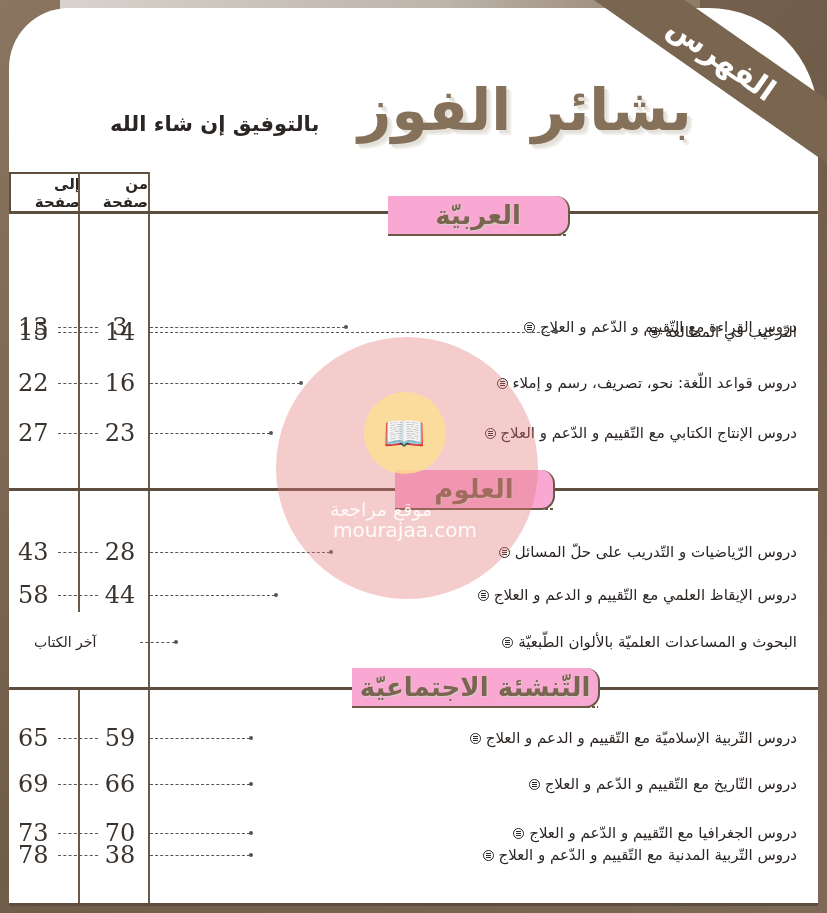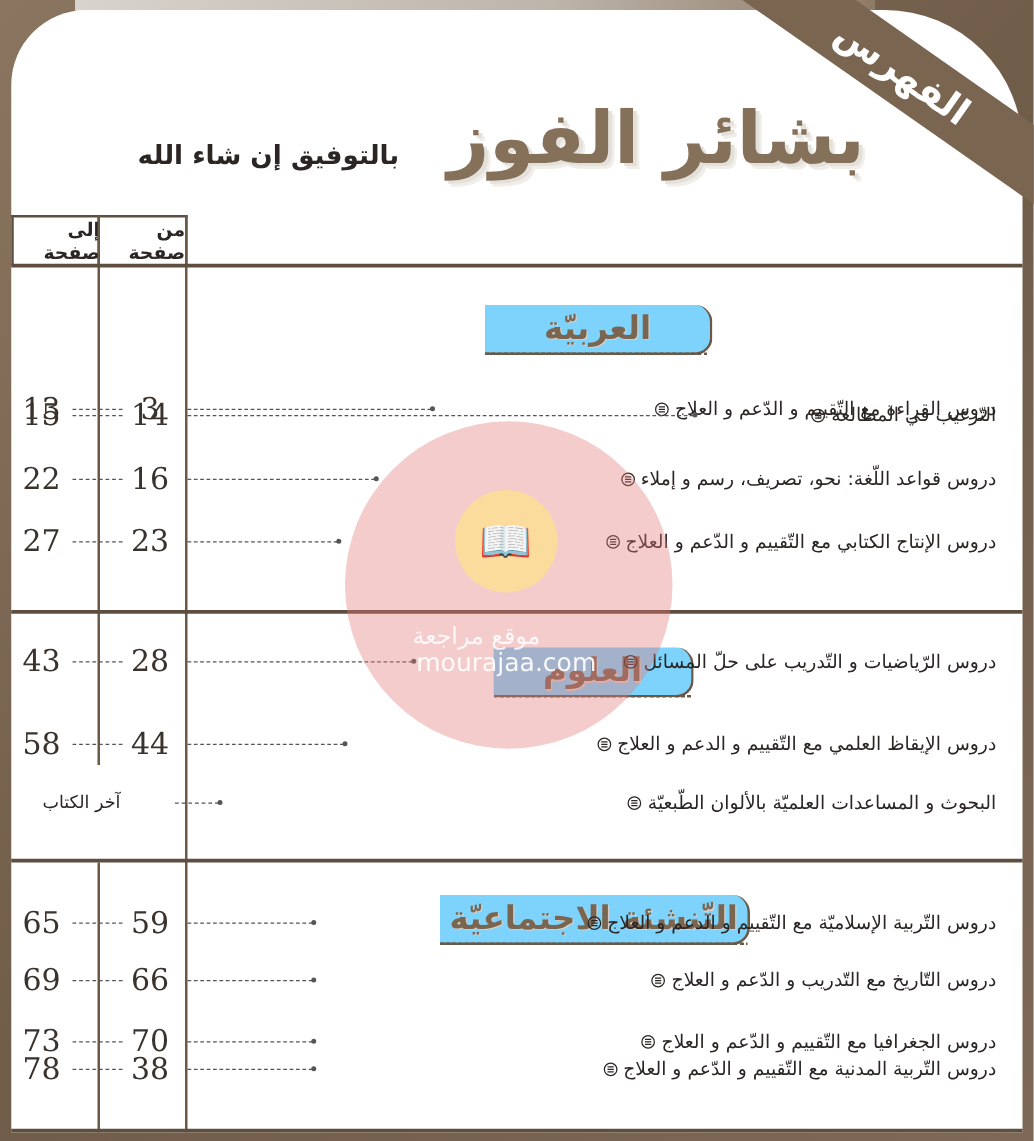--- a/index.html
+++ b/index.html
@@ -48,27 +48,26 @@
   .col-header {
     position: absolute; top: 172px; height: 40px;
     border: 2px solid #5e4e3f; border-bottom: none;
     font-size: 15px; font-weight: bold; direction: rtl;
     display: flex; align-items: center; justify-content: center;
   }
   .vline { position: absolute; width: 2px; background: #6a5947; }
   .hline { position: absolute; height: 3px; background: #5e4e3f; left: 9px; right: 9px; }
 
   .section-tab {
-    position: absolute; height: 40px; background: #7dd3fc;
+    position: absolute; height: 40px; background: #f9a8d4;
     border: 2px solid #6a5947; border-left: none; border-top: none;
     border-radius: 0 14px 14px 0;
     font-weight: bold; font-size: 26px; color: #7a6550; direction: rtl;
     display: flex; align-items: center; justify-content: center;
     text-shadow: 1px 1px 0 #d6cec6;
-    margin-top: 48px;
   }
   .section-tab::before {
     content: ""; position: absolute; left: 0; bottom: -2px; width: 100%; height: 2px;
     background: repeating-linear-gradient(90deg, #6a5947 0 3px, transparent 3px 5px);
   }
 
   .row { position: absolute; left: 0; width: 827px; height: 30px; }
   .row .label {
     position: absolute; right: 30px; top: 0; direction: rtl; font-size: 15px;
     line-height: 30px; white-space: nowrap; color: #2b2623;
@@ -182,21 +181,21 @@
   <span class="label"><span>دروس قواعد اللّغة: نحو، تصريف، رسم و إملاء</span> <span class="bullet"></span></span>
 </div>
 <div class="row" style="top:418px;">
   <span class="to">27</span>
   <span class="mini-leader"></span>
   <span class="from">23</span>
   <span class="leader" style="left:150px;width:120px;"></span>
   <span class="label"><span>دروس الإنتاج الكتابي مع التّقييم و الدّعم و العلاج</span> <span class="bullet"></span></span>
 </div>
 
-<div class="row" style="top:514px;padding-left:36px;">
+<div class="row" style="top:537px;padding-left:36px;">
   <span class="to">43</span>
   <span class="mini-leader"></span>
   <span class="from">28</span>
   <span class="leader" style="left:150px;width:180px;"></span>
   <span class="label"><span>دروس الرّياضيات و التّدريب على حلّ المسائل</span> <span class="bullet"></span></span>
 </div>
 <div class="row" style="top:580px;">
   <span class="to">58</span>
   <span class="mini-leader"></span>
   <span class="from">44</span>
@@ -214,21 +213,21 @@
   <span class="mini-leader"></span>
   <span class="from">59</span>
   <span class="leader" style="left:150px;width:100px;"></span>
   <span class="label"><span>دروس التّربية الإسلاميّة مع التّقييم و الدعم و العلاج</span> <span class="bullet"></span></span>
 </div>
 <div class="row" style="top:769px;">
   <span class="to">69</span>
   <span class="mini-leader"></span>
   <span class="from">66</span>
   <span class="leader" style="left:150px;width:100px;"></span>
-  <span class="label"><span>دروس التّاريخ مع التّدريب و الدّعم و العلاج</span> <span class="bullet"></span></span>
+  <span class="label"><span>دروس التّاريخ مع التّقييم و الدّعم و العلاج</span> <span class="bullet"></span></span>
 </div>
 <div class="row" style="top:818px;">
   <span class="to">73</span>
   <span class="mini-leader"></span>
   <span class="from">70</span>
   <span class="leader" style="left:150px;width:100px;"></span>
   <span class="label"><span>دروس الجغرافيا مع التّقييم و الدّعم و العلاج</span> <span class="bullet"></span></span>
 </div>
 <div class="row" style="top:840px;">
   <span class="to">78</span>

